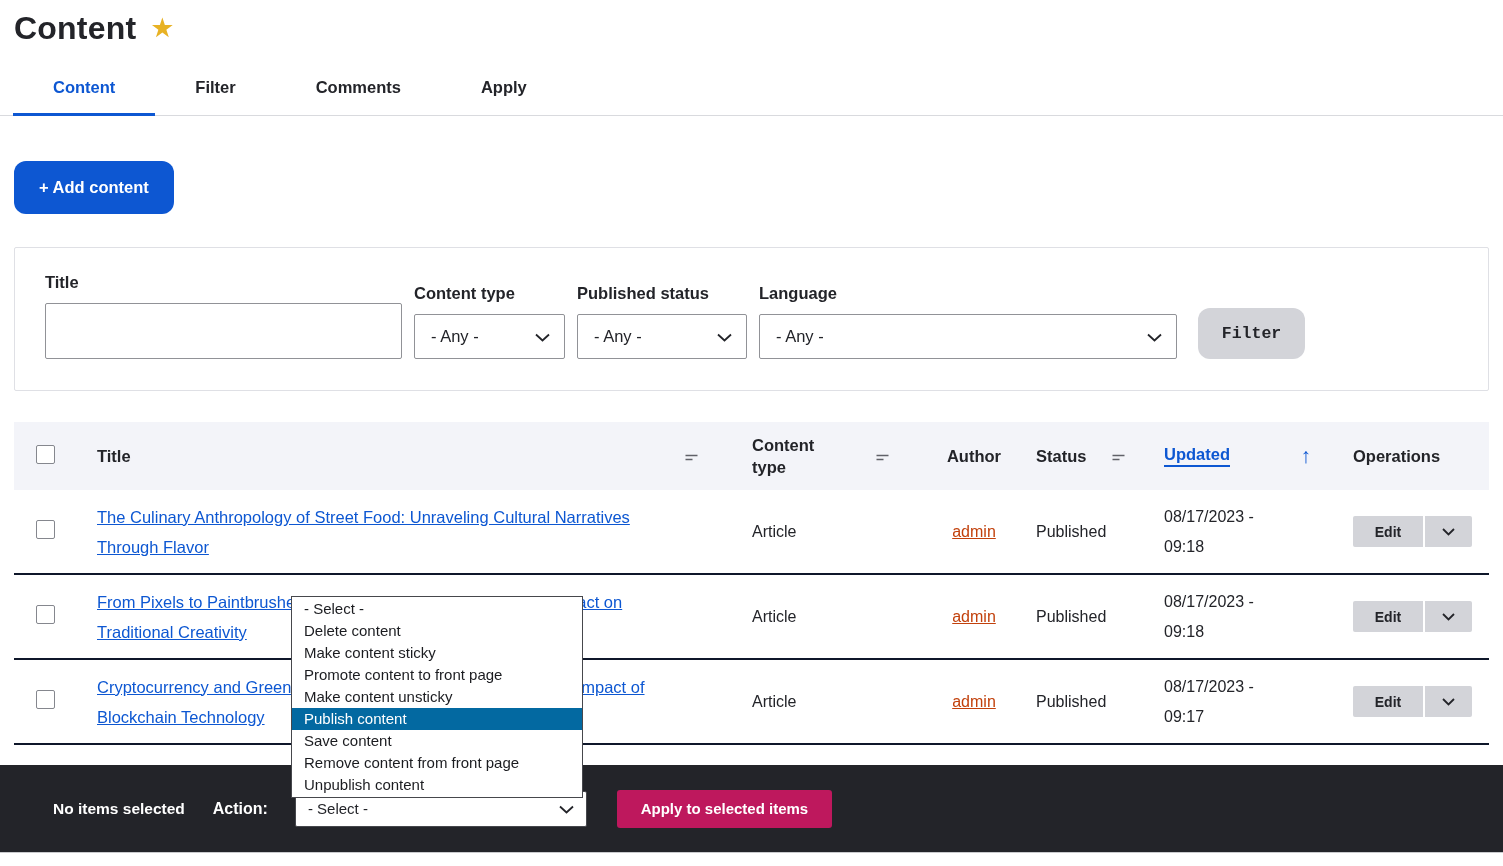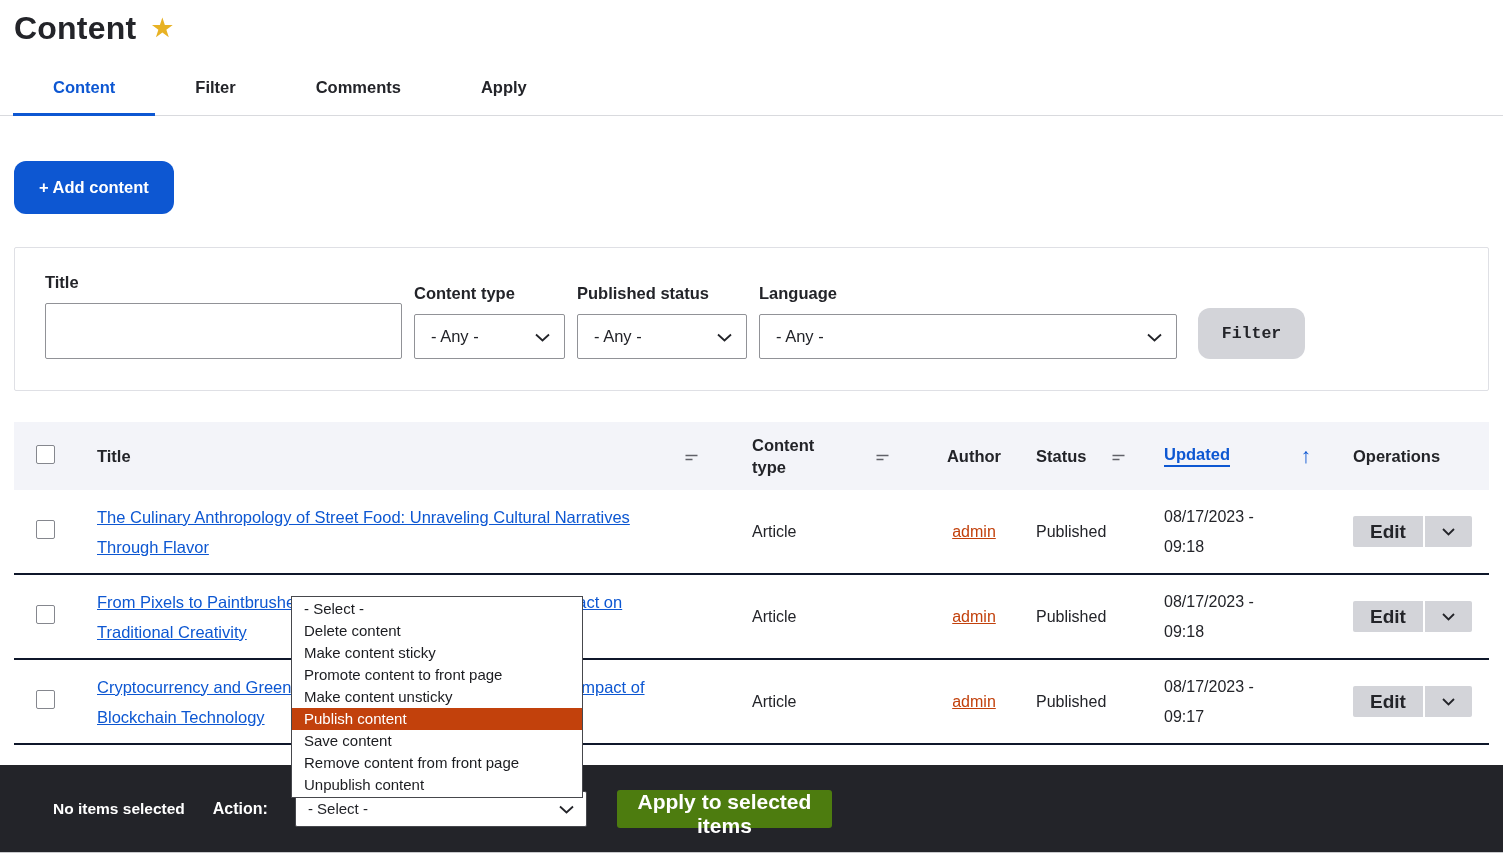--- a/index.html
+++ b/index.html
@@ -81,21 +81,21 @@
   .title-link {
     color: #0d57d2; font-size: 16.5px; line-height: 30px; display: inline-block;
     max-width: 570px; text-decoration: underline; cursor: pointer;
   }
   .author-link { color: #c2410c; font-size: 16px; text-decoration: underline; cursor: pointer; }
   .cell-text { font-size: 16px; }
   .date { display: inline-block; max-width: 130px; line-height: 30px; font-size: 16px; }
   .edit-group { display: flex; gap: 2px; }
   .edit-btn {
     width: 70px; height: 31px; background: #d3d4d9; border: none;
-    border-radius: 2px 0 0 2px; font-weight: 700; font-size: 19px;
+    border-radius: 2px 0 0 2px; font-weight: 700; font-size: 14px;
     font-family: inherit; cursor: pointer; color: #232429;
   }
   .edit-toggle {
     width: 47px; height: 31px; background: #d3d4d9; border: none;
     border-radius: 0 2px 2px 0; display: flex; align-items: center;
     justify-content: center; cursor: pointer;
   }
 
   
   .action-bar {
@@ -103,36 +103,36 @@
     align-items: center; padding-left: 53px; color: #fff;
   }
   .no-items { font-weight: 700; font-size: 15.5px; }
   .action-label { font-weight: 700; font-size: 16px; margin-left: 28px; }
   .bar-select {
     margin-left: 27px; width: 292px; height: 36px; background: #fff; color: #232429;
     border: 1px solid #46474c; border-radius: 2px; display: flex; align-items: center;
     justify-content: space-between; padding: 0 12px; font-size: 15px; cursor: pointer;
   }
   .apply-btn {
-    margin-left: 30px; width: 215px; height: 38px; background: #4d7c0f; color: #fff;
-    border: none; border-radius: 3px; font-weight: 700; font-size: 21px;
+    margin-left: 30px; width: 215px; height: 38px; background: #be185d; color: #fff;
+    border: none; border-radius: 3px; font-weight: 700; font-size: 15px;
     cursor: pointer; font-family: inherit;
   }
   .bottom-line { height: 1px; background: #c9cacd; }
 
   
   .listbox {
     position: absolute; left: 291px; top: 596px; width: 292px; background: #fff;
     border: 1px solid #46474c; z-index: 20; padding: 1px 0;
   }
   .option {
     font-size: 15px; line-height: 22px; padding: 0 12px; cursor: pointer;
     color: #1b1c20; white-space: nowrap; overflow: hidden;
   }
-  .option.highlighted { background: #c2410c; color: #fff; }
+  .option.highlighted { background: #0369a1; color: #fff; }
 </style>
 </head>
 <body>
 
 
 
 
 <div class="page-header">
   <h1 class="page-title">Content</h1>
   <span class="star">★</span>

